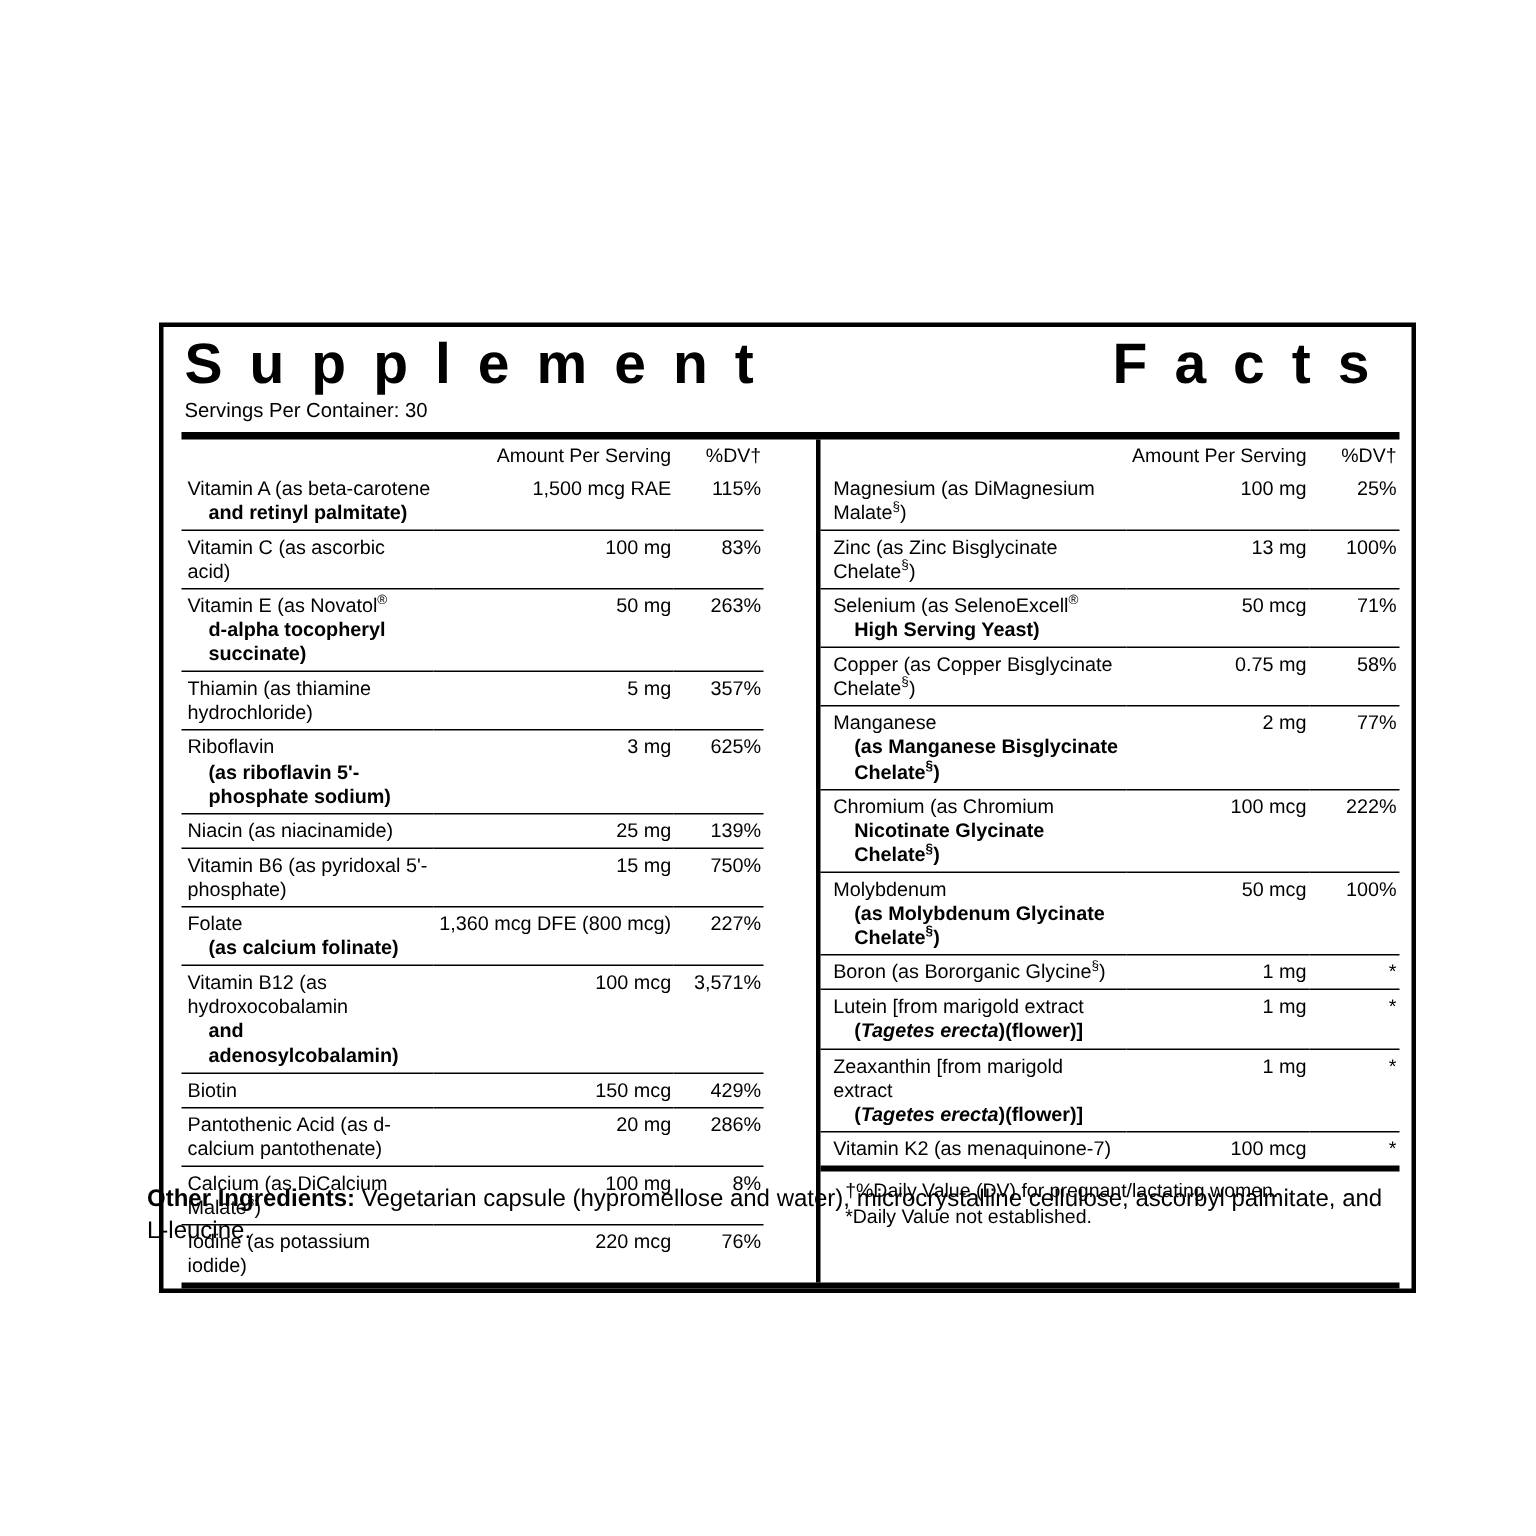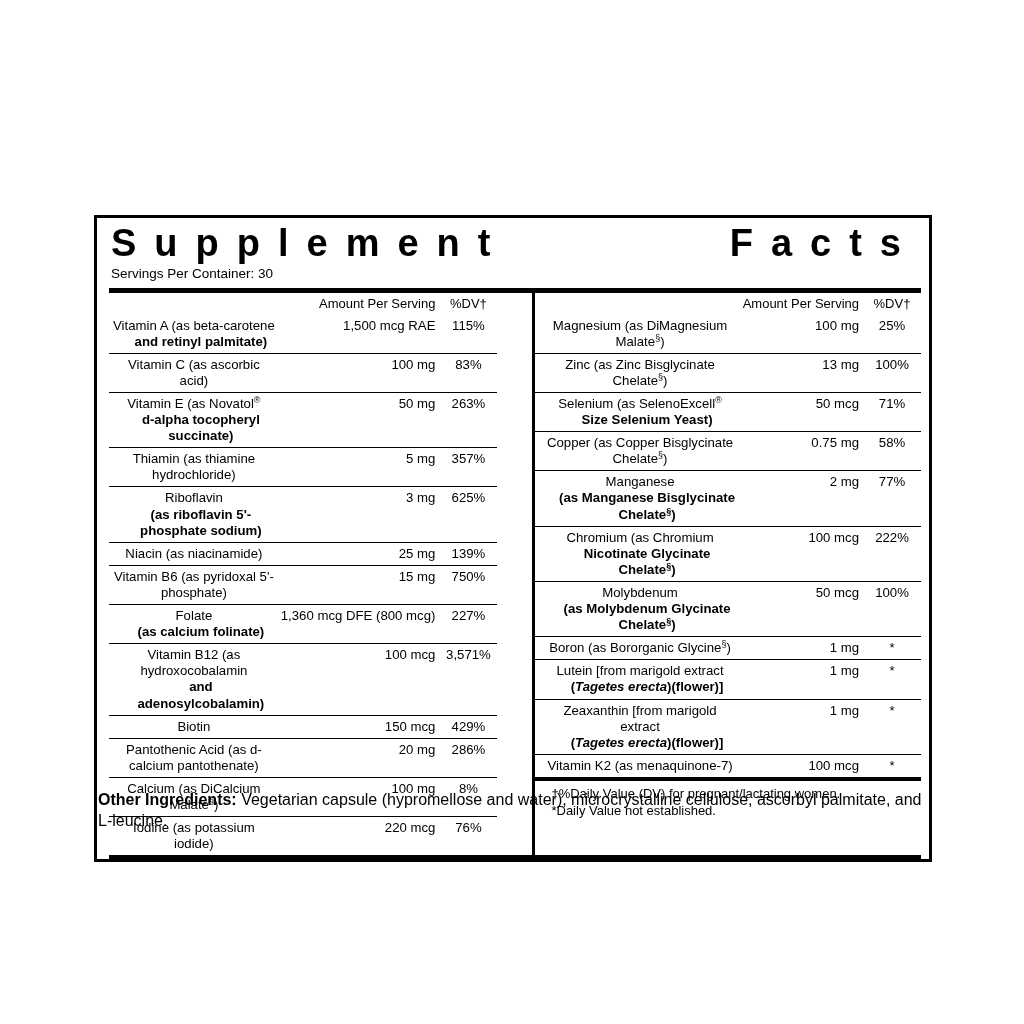--- a/index.html
+++ b/index.html
@@ -11,21 +11,21 @@
     width: 1024px;
     height: 1024px;
     font-family: "Liberation Sans", sans-serif;
     color: #000000;
     position: relative;
     overflow: hidden;
   }
 
   .panel {
     position: absolute;
-    left: 94px;
+    left: 106px;
     top: 215px;
     width: 838px;
     box-sizing: border-box;
     border: 3px solid #000;
     background: #fff;
   }
 
   .sf-title {
     font-size: 38px;
     font-weight: bold;
@@ -67,23 +67,23 @@
     border-collapse: collapse;
     font-size: 13.2px;
   }
   table.nutri td {
     padding: 3px 2px 3px 4px;
     vertical-align: top;
     border-bottom: 1px solid #000;
     line-height: 1.22;
   }
   table.nutri tr:last-child td { border-bottom: none; }
-  td.nm { text-align: center; }
+  td.nm { text-align: left; }
   td.amt { text-align: right; white-space: nowrap; padding-right: 10px; }
-  td.dv  { text-align: center; white-space: nowrap; width: 54px; padding-right: 4px; }
+  td.dv  { text-align: right; white-space: nowrap; width: 54px; padding-right: 4px; }
 
   .hdr td {
     border-bottom: none;
     font-size: 13px;
     padding-bottom: 2px;
     padding-top: 1px;
   }
   .hdr td.amt, .hdr td.dv { font-weight: normal; }
 
   .col-right table.nutri td.nm { padding-left: 8px; }
@@ -226,21 +226,21 @@
               <td class="nm">Magnesium (as DiMagnesium Malate<sup>§</sup>)</td>
               <td class="amt">100 mg</td>
               <td class="dv">25%</td>
             </tr>
             <tr>
               <td class="nm">Zinc (as Zinc Bisglycinate Chelate<sup>§</sup>)</td>
               <td class="amt">13 mg</td>
               <td class="dv">100%</td>
             </tr>
             <tr>
-              <td class="nm">Selenium (as SelenoExcell<sup>®</sup><span class="indent">Size Selenium Yeast)</span></td>
+              <td class="nm">Selenium (as SelenoExcell<sup>®</sup><span class="indent">High Serving Yeast)</span></td>
               <td class="amt">50 mcg</td>
               <td class="dv">71%</td>
             </tr>
             <tr>
               <td class="nm">Copper (as Copper Bisglycinate Chelate<sup>§</sup>)</td>
               <td class="amt">0.75 mg</td>
               <td class="dv">58%</td>
             </tr>
             <tr>
               <td class="nm">Manganese<span class="indent">(as Manganese Bisglycinate Chelate<sup>§</sup>)</span></td>

